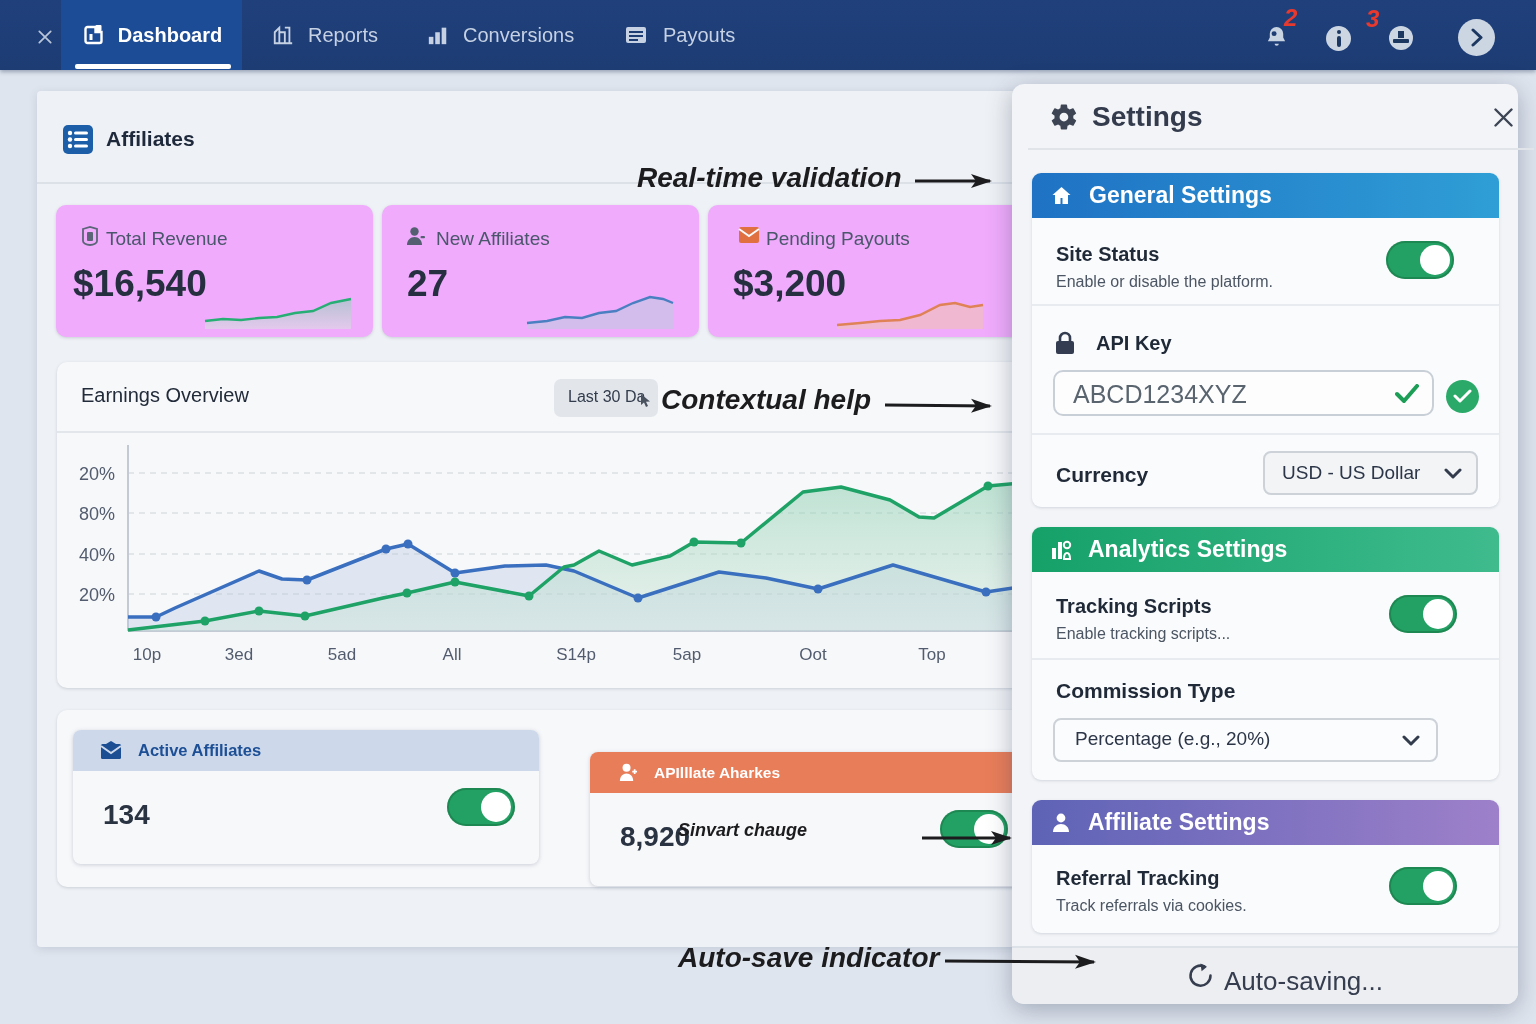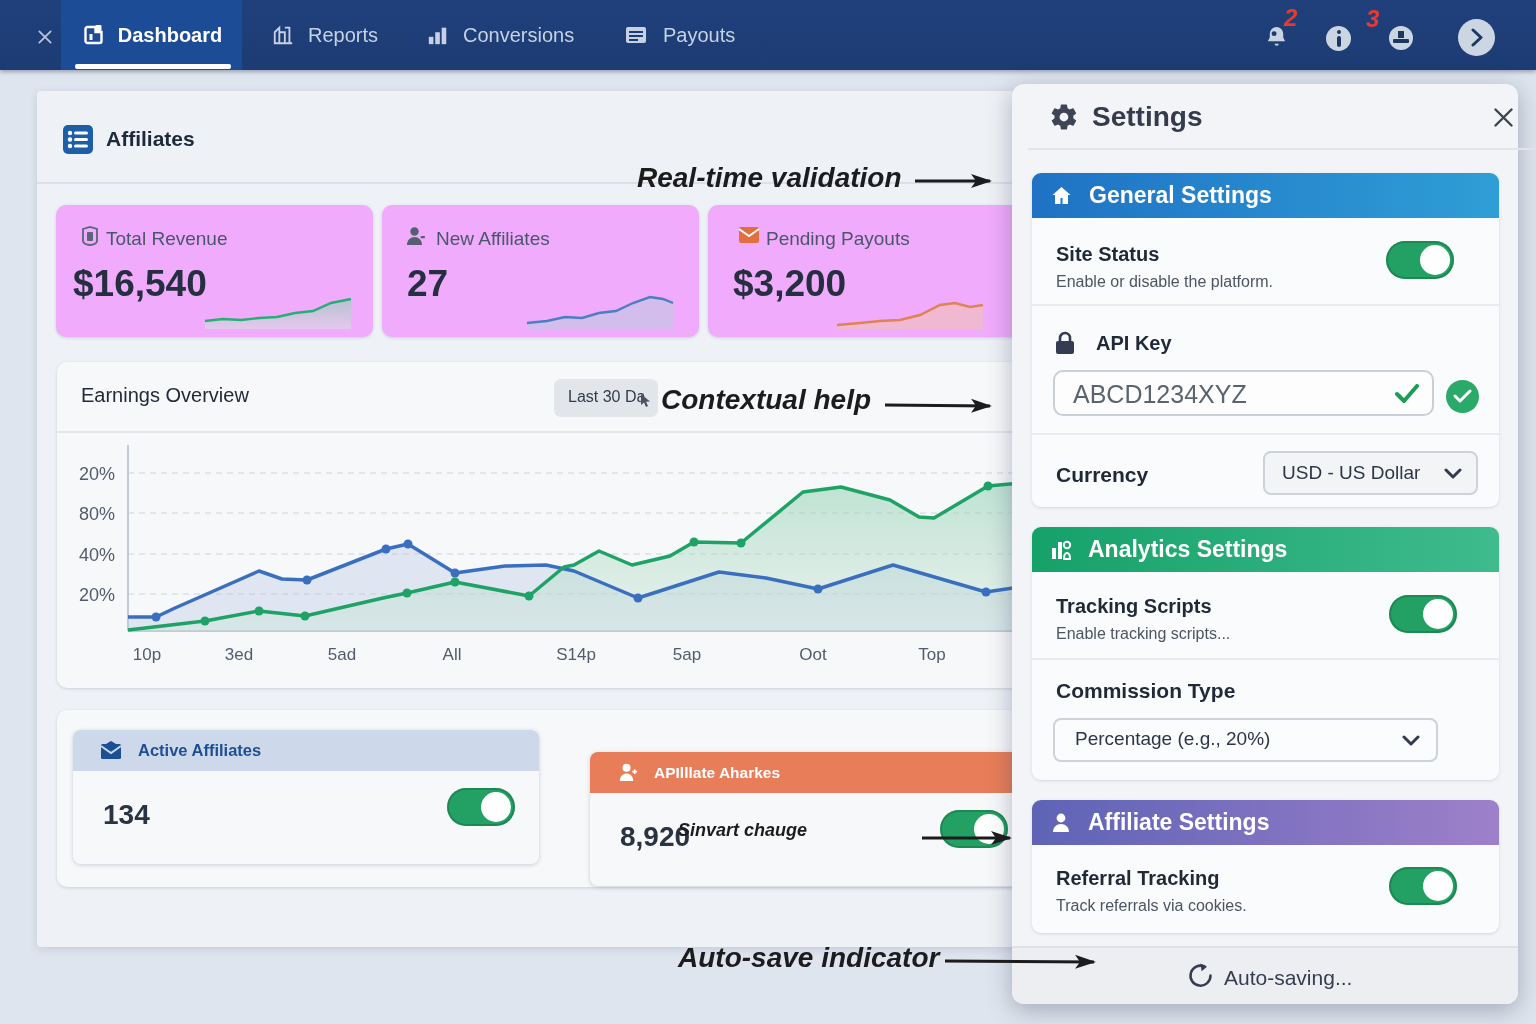--- a/index.html
+++ b/index.html
@@ -408,21 +408,21 @@
         <div class="knob"></div>
       </div>
   </div>
 
   <div style="position:absolute; left:0; bottom:0; width:100%; height:58px; background:#eceef2;
      border-top:2px solid #dde2e8; border-radius:0 0 12px 12px;">
     <svg style="position:absolute; left:176px; top:14px;" width="27" height="27" viewBox="0 0 27 27">
         <path d="M16.5 4.5 a10 10 0 1 0 6 9" fill="none" stroke="#353d4e" stroke-width="2.5" stroke-linecap="round"></path>
         <path d="M12.5 1.5 L19 4.7 L13.6 9.2 Z" fill="#353d4e"></path>
       </svg>
-    <span style="position:absolute; left:212px; top:18px; font-size:21px; color:#353d4e;">Auto-saving...</span>
+    <span style="position:absolute; left:212px; top:18px; font-size:26px; color:#353d4e;">Auto-saving...</span>
   </div>
 </div>
 
 <div class="anno" style="left:637px; top:162px;">Real-time validation</div>
 <div class="anno" style="left:661px; top:384px;">Contextual help</div>
 <div class="anno" style="left:678px; top:820px; font-size:18px;">Sinvart chauge</div>
 <div class="anno" style="left:678px; top:942px;">Auto-save indicator</div>
 <svg class="abs" style="left:0; top:0; pointer-events:none;" width="1536" height="1024" viewBox="0 0 1536 1024">
   <defs>
     <marker id="ah" markerUnits="userSpaceOnUse" markerWidth="22" markerHeight="15" refX="19" refY="7.5" orient="auto">

